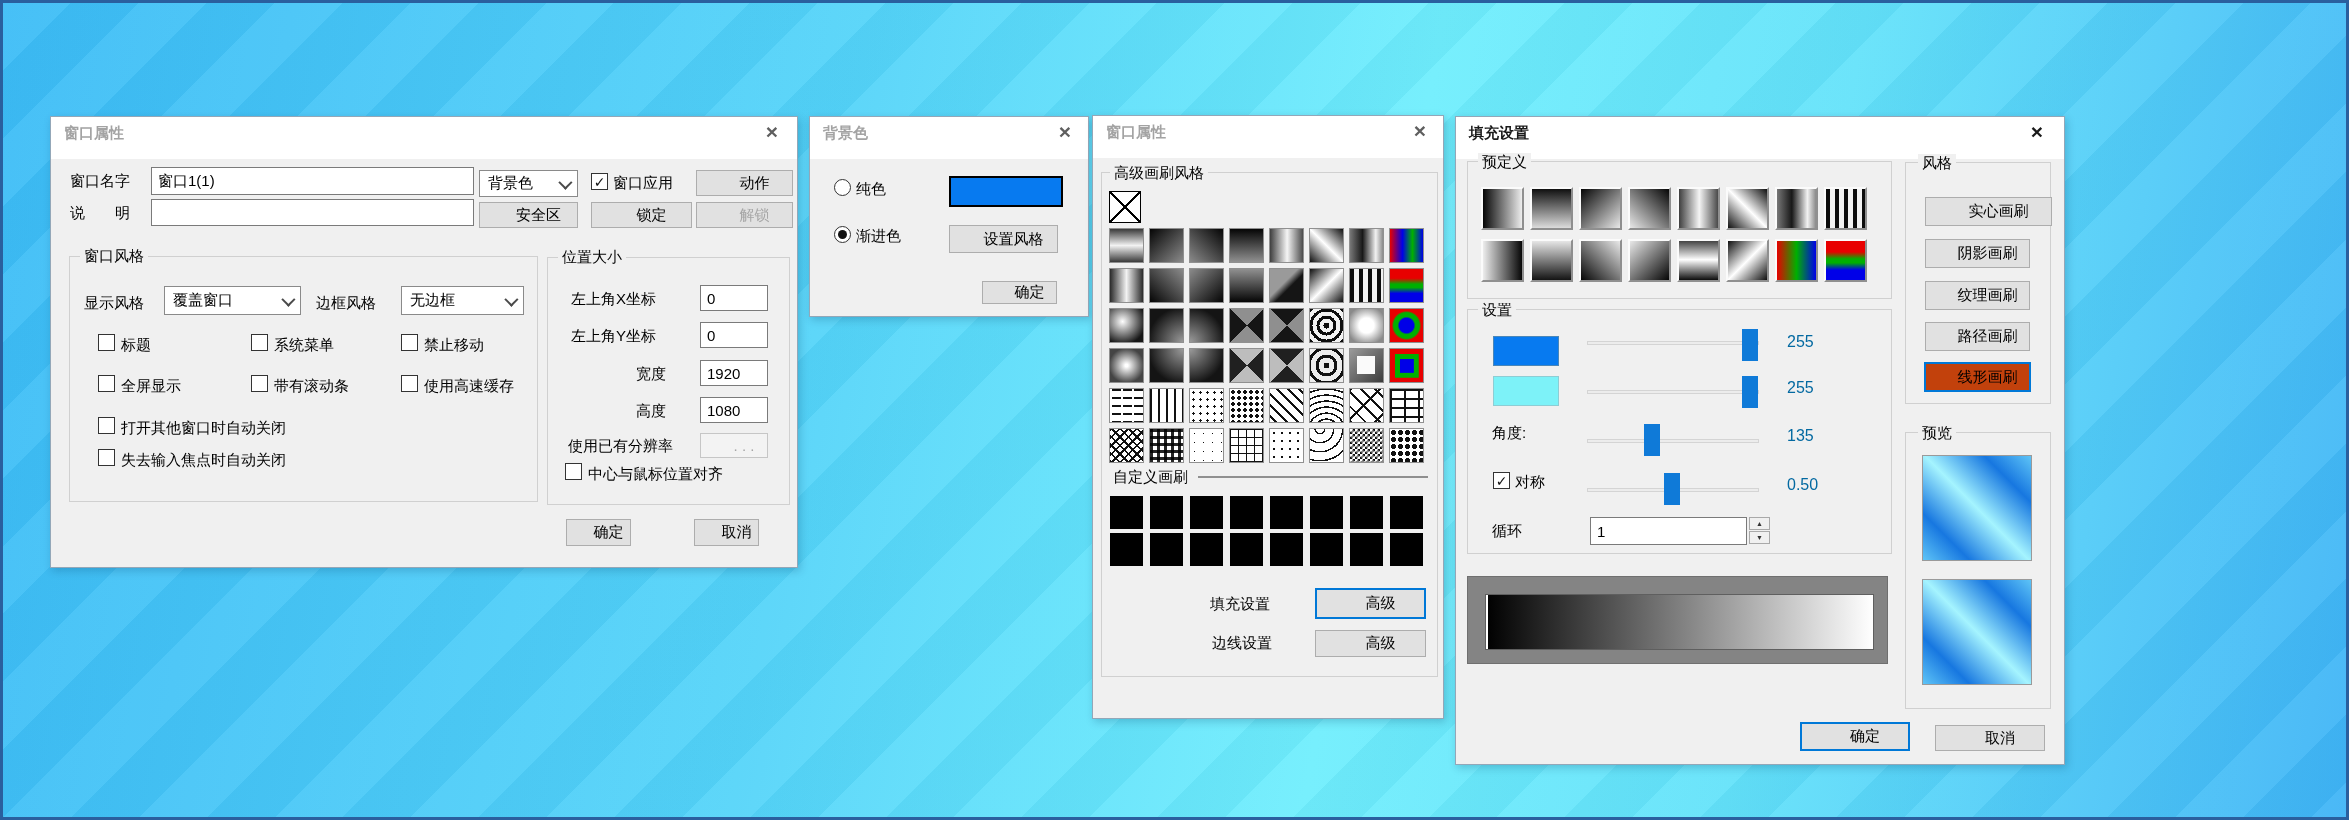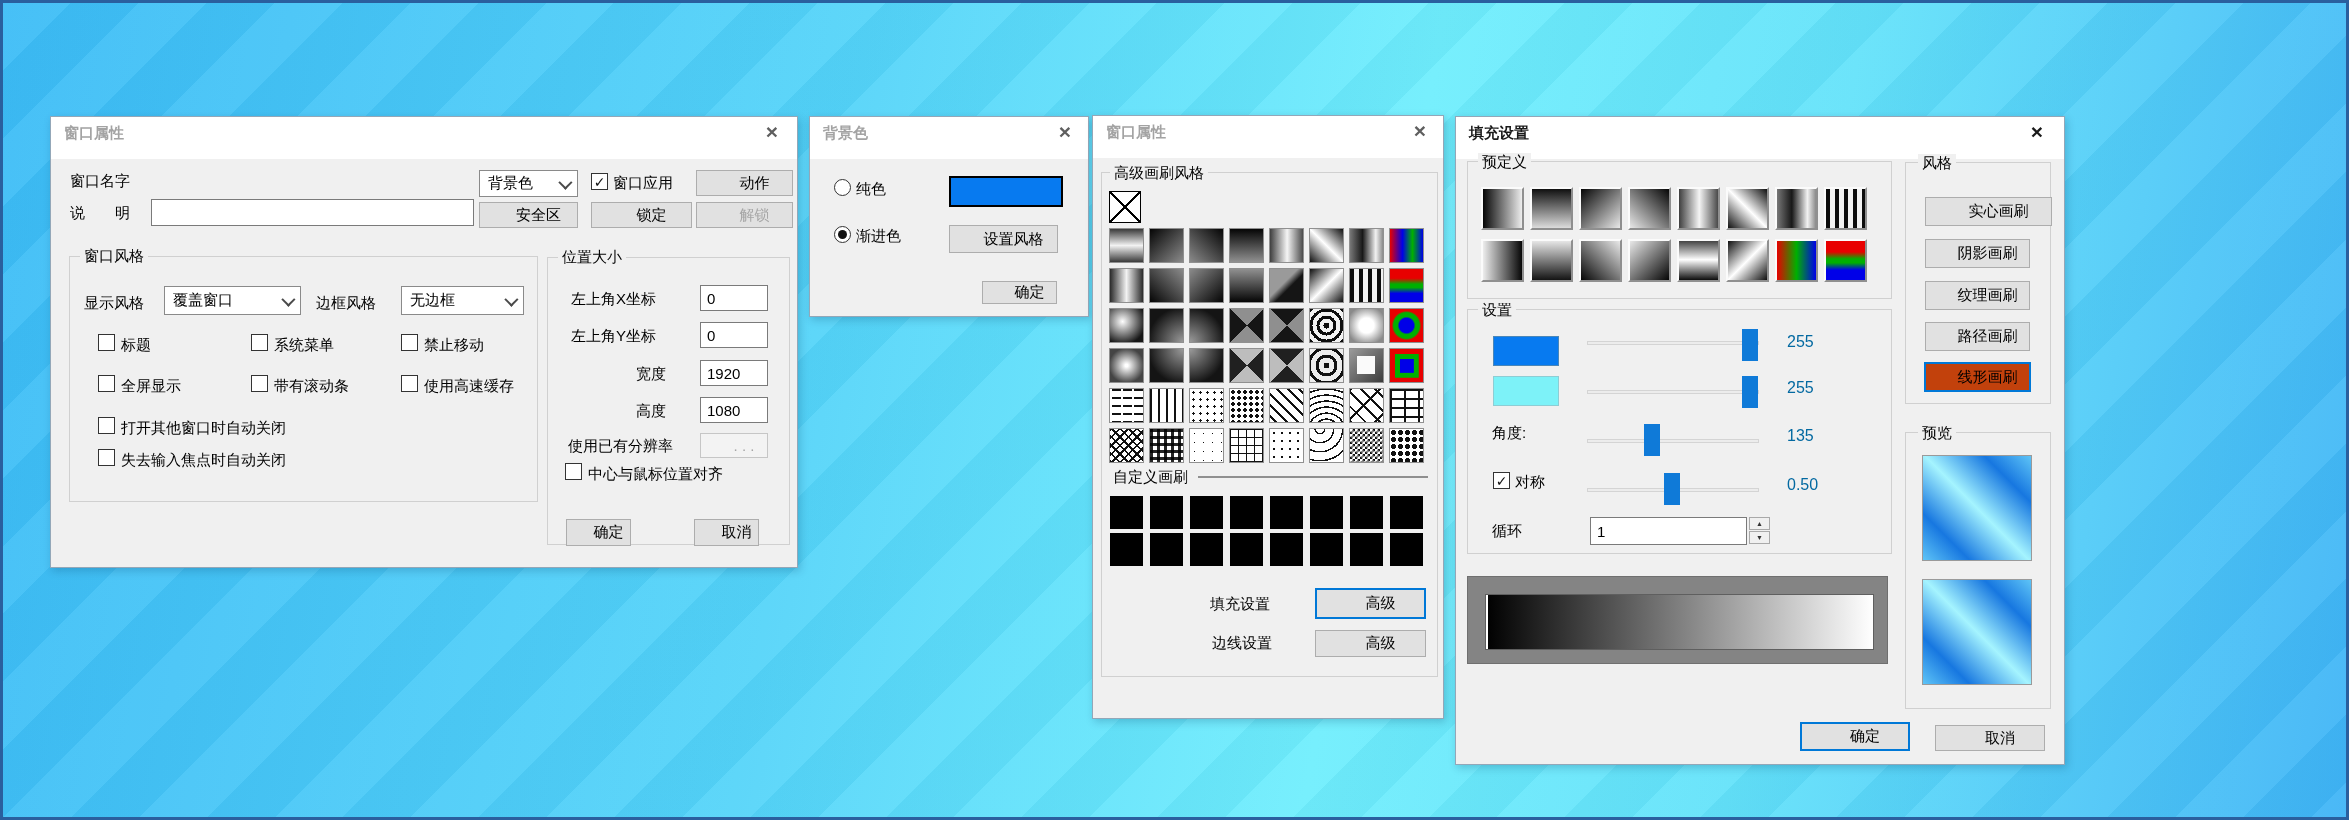--- a/index.html
+++ b/index.html
@@ -108,20 +108,21 @@
 <body>
 
 <div id="canvas">
 
   <div class="dlg" style="left:47px;top:113px;width:748px;height:452px;">
     <div class="tbar">
       <span class="ttl">窗口属性</span>
       <span class="xbtn" style="right:10px;">×</span>
     </div>
     <span class="lbl" style="left:19px;top:55px;">窗口名字</span>
+    <input class="tin" style="left: 100px; top: 50px; width: 323px; height: 28px;" value="窗口1(1)">
     <div class="combo" style="left:428px;top:53px;width:99px;height:27px;">
       <span>背景色</span>
       <span class="chev"></span>
     </div>
     <div class="cb" style="left:540px;top:56px;">
         <span>✓</span>
       </div>
     <span class="lbl" style="left:562px;top:57px;">窗口应用</span>
     <div class="btn" style="left:645px;top:53px;width:97px;height:26px;">动作</div>
 
@@ -154,21 +155,21 @@
       <div class="cb" style="left:181px;top:118px;"></div>
       <span class="lbl" style="left:204px;top:120px;">带有滚动条</span>
       <div class="cb" style="left:331px;top:118px;"></div>
       <span class="lbl" style="left:354px;top:120px;">使用高速缓存</span>
       <div class="cb" style="left:28px;top:160px;"></div>
       <span class="lbl" style="left:51px;top:162px;">打开其他窗口时自动关闭</span>
       <div class="cb" style="left:28px;top:192px;"></div>
       <span class="lbl" style="left:51px;top:194px;">失去输入焦点时自动关闭</span>
     </div>
 
-    <div class="grp" style="left:496px;top:140px;width:243px;height:288px;">
+    <div class="grp" style="left:496px;top:140px;width:243px;height:248px;">
       <span class="grplbl" style="left:10px;top:-10px;">位置大小</span>
       <span class="lbl" style="left:23px;top:32px;">左上角X坐标</span>
       <input class="tin" style="left: 152px; top: 27px; width: 68px; height: 26px;" value="0">
       <span class="lbl" style="left:23px;top:69px;">左上角Y坐标</span>
       <input class="tin" style="left: 152px; top: 64px; width: 68px; height: 26px;" value="0">
       <span class="lbl" style="left:88px;top:107px;">宽度</span>
       <input class="tin" style="left: 152px; top: 102px; width: 68px; height: 26px;" value="1920">
       <span class="lbl" style="left:88px;top:144px;">高度</span>
       <input class="tin" style="left: 152px; top: 139px; width: 68px; height: 26px;" value="1080">
       <span class="lbl" style="left:20px;top:179px;">使用已有分辨率</span>

